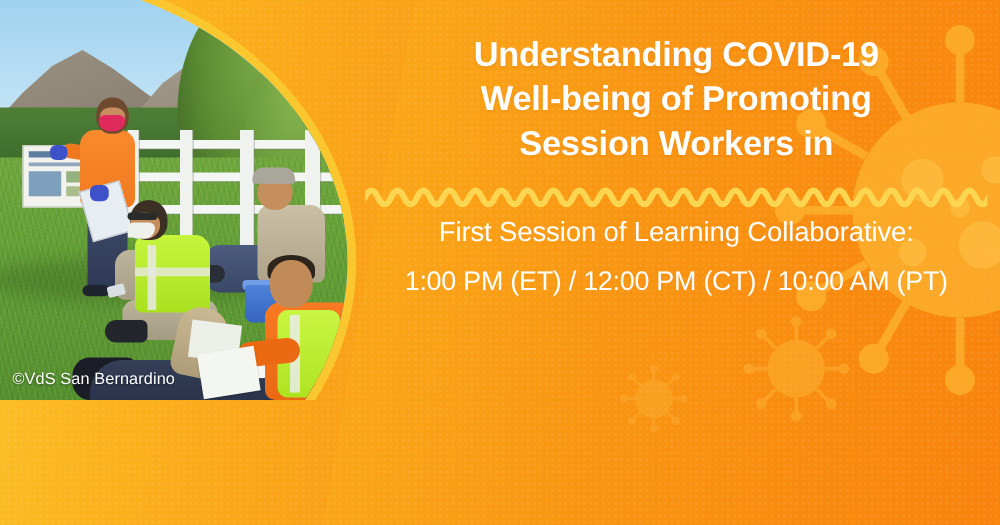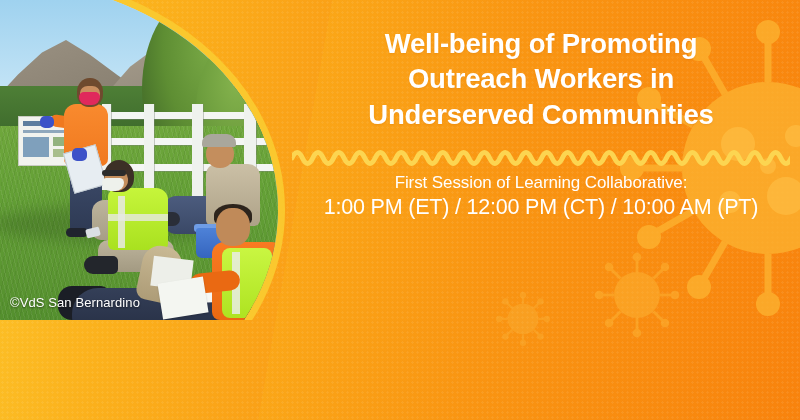--- a/index.html
+++ b/index.html
@@ -226,39 +226,39 @@
     width: 498px; height: 22px;
     display: block;
   }
 
   .session-block {
     padding: 6px 12px 0 12px;
     text-align: center;
     color: #FFFFFF;
   }
   .session-sub {
-    font-size: 17px;
+    font-size: 22px;
     font-weight: normal;
     line-height: 1.25;
     letter-spacing: -0.1px;
     white-space: nowrap;
   }
   .session-date {
     font-size: 27px;
     font-weight: bold;
     line-height: 1.3;
     margin-top: 3px;
     letter-spacing: -0.3px;
     white-space: nowrap;
   }
   .session-times {
     font-size: 21.5px;
     font-weight: normal;
     line-height: 1.3;
-    margin-top: 0;
+    margin-top: 12px;
     letter-spacing: -0.2px;
     white-space: nowrap;
   }
 </style>
 </head>
 <body>
 
 <div id="poster">
 
   <div class="bg-panel"></div>
@@ -433,23 +433,23 @@
         <div class="f-hair"></div>
         <div class="f-head"></div>
       </div>
     </div>
     <div class="photo-credit">©VdS San Bernardino</div>
   </div>
 
   <div class="content">
 
     <h1 class="headline">
+      <span class="ln">Understanding COVID-19</span>
       <span class="ln">Well-being of Promoting</span>
-      <span class="ln">Outreach Workers in</span>
-      <span class="ln">Underserved Communities</span>
+      <span class="ln">Session Workers in</span>
     </h1>
 
     <svg class="wave-divider" viewBox="0 0 498 22" preserveAspectRatio="none">
       <path d="M0,14 Q5.2,3 10.4,14 T20.8,14 T31.2,14 T41.6,14 T52,14 T62.4,14 T72.8,14 T83.2,14
                T93.6,14 T104,14 T114.4,14 T124.8,14 T135.2,14 T145.6,14 T156,14 T166.4,14 T176.8,14
                T187.2,14 T197.6,14 T208,14 T218.4,14 T228.8,14 T239.2,14 T249.6,14 T260,14 T270.4,14
                T280.8,14 T291.2,14 T301.6,14 T312,14 T322.4,14 T332.8,14 T343.2,14 T353.6,14 T364,14
                T374.4,14 T384.8,14 T395.2,14 T405.6,14 T416,14 T426.4,14 T436.8,14 T447.2,14 T457.6,14
                T468,14 T478.4,14 T488.8,14 T499.2,14" fill="none" stroke="#FCD551" stroke-width="5" stroke-linecap="round"></path>
     </svg>

